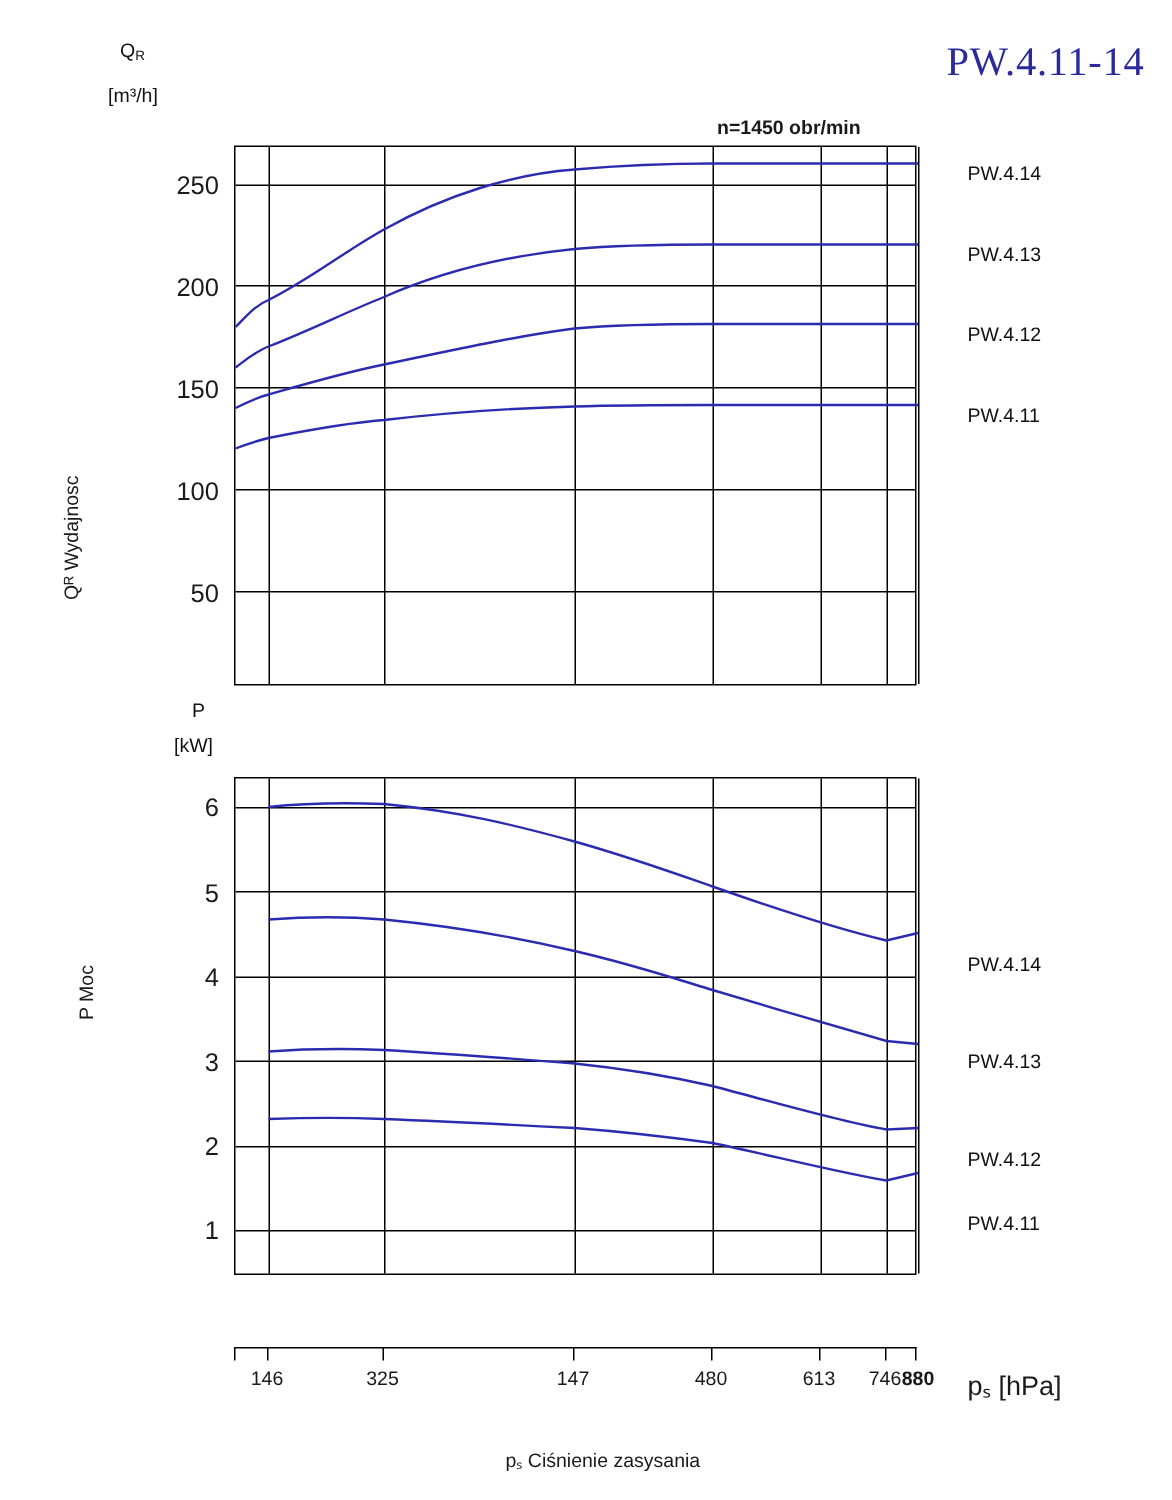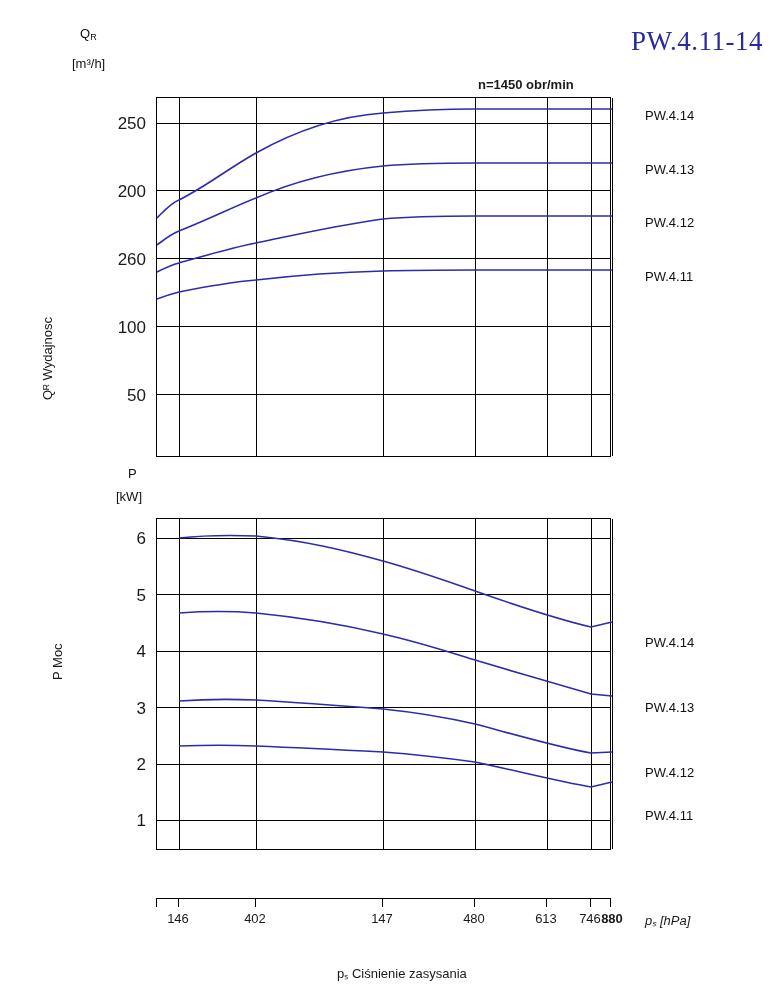--- a/index.html
+++ b/index.html
@@ -108,23 +108,22 @@
     background: #000;
   }
   .x-tickmark {
     position: absolute;
     width: 1.3px;
     height: 9px;
     background: #000;
   }
   #x-unit {
     position: absolute;
-    font-size: 13px;
-    white-space: nowrap;
-    font-style: italic;
+    font-size: 18px;
+    white-space: nowrap;
   }
   #x-caption {
     position: absolute;
     font-size: 13px;
     white-space: nowrap;
   }
 </style>
 </head>
 <body>
 
@@ -164,21 +163,21 @@
     <path class="curve" d="M0,147 C8,141 14,136 22,133 C50,122 74,110 99,100 C140,82 186,72 226,68 C258,65 290,65 318,65 L455,65"></path>
 
     <path class="curve" d="M0,174 C8,170 14,167 22,165 C50,157 74,150 99,145 C142,136 187,126 226,121 C258,118 290,118 318,118 L455,118"></path>
 
     <path class="curve" d="M0,201 C8,198 14,196 22,194 C52,188 74,184 99,182 C142,177 188,174 226,173 C258,172 290,172 318,172 L455,172"></path>
   </svg>
 </div>
 
 <div class="ytick" style="left:90px; top:114px; width:56px;">250</div>
 <div class="ytick" style="left:90px; top:182px; width:56px;">200</div>
-<div class="ytick" style="left:90px; top:250px; width:56px;">260</div>
+<div class="ytick" style="left:90px; top:250px; width:56px;">150</div>
 <div class="ytick" style="left:90px; top:318px; width:56px;">100</div>
 <div class="ytick" style="left:90px; top:386px; width:56px;">50</div>
 
 <div class="series-label" style="left:645px; top:108px;">PW.4.14</div>
 <div class="series-label" style="left:645px; top:162px;">PW.4.13</div>
 <div class="series-label" style="left:645px; top:215px;">PW.4.12</div>
 <div class="series-label" style="left:645px; top:269px;">PW.4.11</div>
 
 <div class="abs axis-cap" style="left:128px; top:466px;">P</div>
 <div class="abs axis-cap" style="left:116px; top:489px;">[kW]</div>
@@ -232,21 +231,21 @@
 <div class="x-tickmark" style="left:156px; top:898px;"></div>
 <div class="x-tickmark" style="left:178px; top:898px;"></div>
 <div class="x-tickmark" style="left:255px; top:898px;"></div>
 <div class="x-tickmark" style="left:382px; top:898px;"></div>
 <div class="x-tickmark" style="left:474px; top:898px;"></div>
 <div class="x-tickmark" style="left:546px; top:898px;"></div>
 <div class="x-tickmark" style="left:590px; top:898px;"></div>
 <div class="x-tickmark" style="left:610px; top:898px;"></div>
 
 <div class="xtick" style="left:154px; top:911px; width:48px;">146</div>
-<div class="xtick" style="left:231px; top:911px; width:48px;">402</div>
+<div class="xtick" style="left:231px; top:911px; width:48px;">325</div>
 <div class="xtick" style="left:358px; top:911px; width:48px;">147</div>
 <div class="xtick" style="left:450px; top:911px; width:48px;">480</div>
 <div class="xtick" style="left:522px; top:911px; width:48px;">613</div>
 <div class="xtick" style="left:566px; top:911px; width:48px;">746</div>
 <div class="xtick" style="left:588px; top:911px; width:48px;font-weight:bold;">880</div>
 
 <div id="x-unit" style="left:645px; top:911px;">pₛ [hPa]</div>
 <div id="x-caption" style="left:337px; top:964px;">pₛ  Ciśnienie  zasysania</div>
 
 </body></html>

